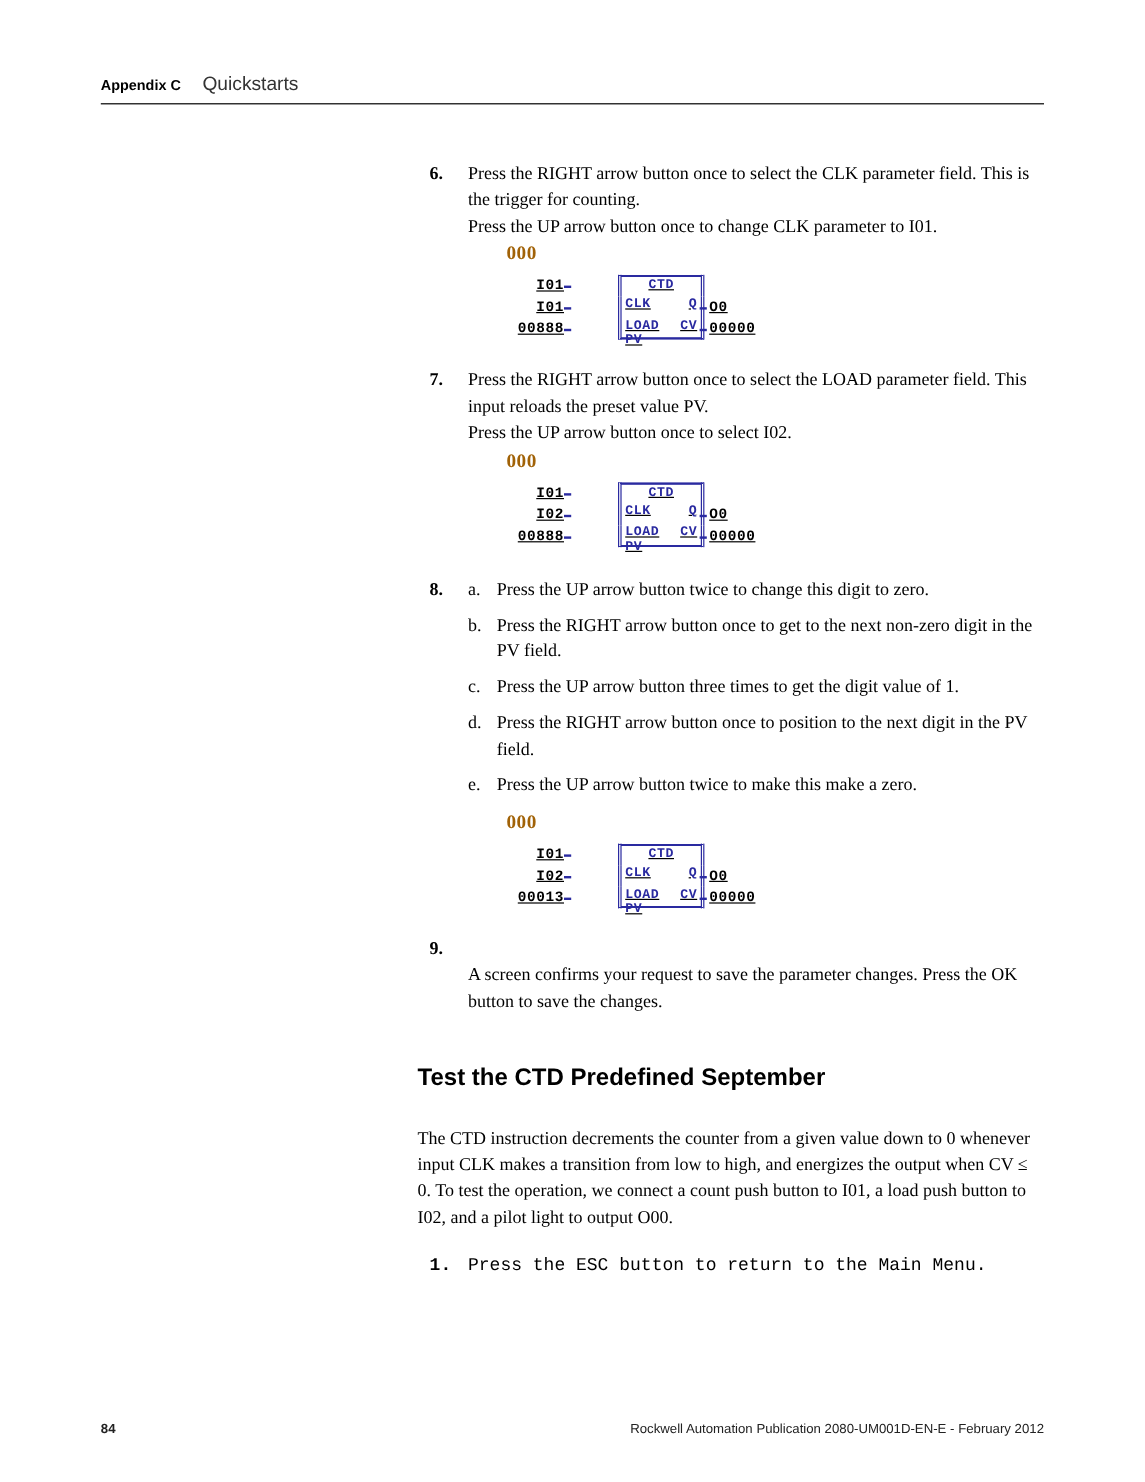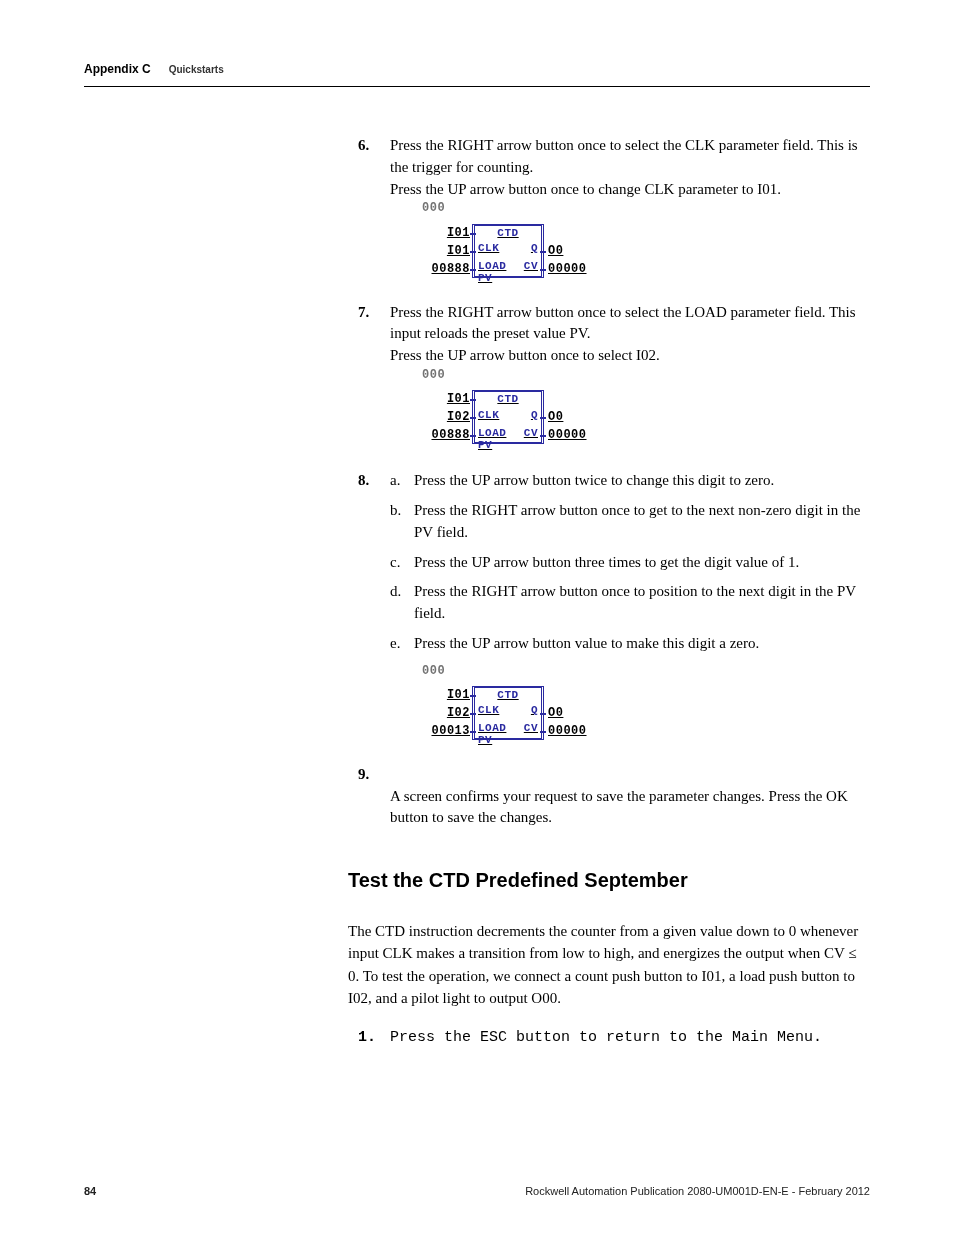--- a/index.html
+++ b/index.html
@@ -30,22 +30,22 @@
     align-items: baseline;
     gap: 18px;
   }
   .header-bold {
     font-family: Arial, Helvetica, sans-serif;
     font-weight: bold;
     font-size: 12px;
   }
   .header-light {
     font-family: Arial, Helvetica, sans-serif;
-    font-weight: bold;
-    font-size: 10px;
+    font-weight: normal;
+    font-size: 16px;
     color: #333;
   }
   .content {
     position: absolute;
     top: 135px;
     left: 358px;
     width: 510px;
   }
   ol.main {
     list-style: none;
@@ -123,20 +123,21 @@
     height: 2px;
     background: #2a2aa0;
   }
   .ctd-box {
     border: 2px solid #2a2aa0;
     border-left: 3px double #2a2aa0;
     border-right: 3px double #2a2aa0;
     width: 66px;
     position: relative;
     color: #2a2aa0;
+    margin-left: 43px;
   }
   .ctd-right {
     display: flex;
     align-items: center;
     padding-left: 4px;
     white-space: pre;
     position: relative;
   }
   .ctd-right.wire::before {
     content: "";
@@ -156,26 +157,26 @@
   .ctd-line {
     display: flex;
     justify-content: space-between;
     padding: 0 3px;
     font-size: 11px;
     color: #2a2aa0;
     height: 14px;
     align-items: center;
   }
   .ctd-000 {
-    font-family: Liberation Mono, monospace;
-    font-weight: bold;
-    font-size: 12px;
+    font-family: Liberation Serif, serif;
+    font-weight: bold;
+    font-size: 16px;
     margin-left: 32px;
     margin-bottom: -2px;
-    color: #737373;
+    color: #a16207;
     letter-spacing: 0.5px;
   }
   .section-title {
     font-family: Arial, Helvetica, sans-serif;
     font-weight: bold;
     font-size: 20px;
     margin-top: 40px;
     margin-bottom: 28px;
     margin-left: -10px;
     color: #000;
@@ -317,21 +318,21 @@
           </div>
         </div>
       </li>
 
       <li>
         <ol class="sub">
           <li>Press the UP arrow button twice to change this digit to zero.</li>
           <li>Press the RIGHT arrow button once to get to the next non-zero digit in the PV field.</li>
           <li>Press the UP arrow button three times to get the digit value of 1.</li>
           <li>Press the RIGHT arrow button once to position to the next digit in the PV field.</li>
-          <li>Press the UP arrow button value to make this digit a zero.</li>
+          <li>Press the UP arrow button twice to make this make a zero.</li>
         </ol>
         
         <div class="ctd-000">000</div>
         <div class="ctd-block">
           <div class="ctd-row">
             <div class="ctd-left wire">I01</div>
             <div class="ctd-box" style="border-bottom:none;">
               <div class="ctd-title">CTD</div>
             </div>
             <div class="ctd-right"></div>

